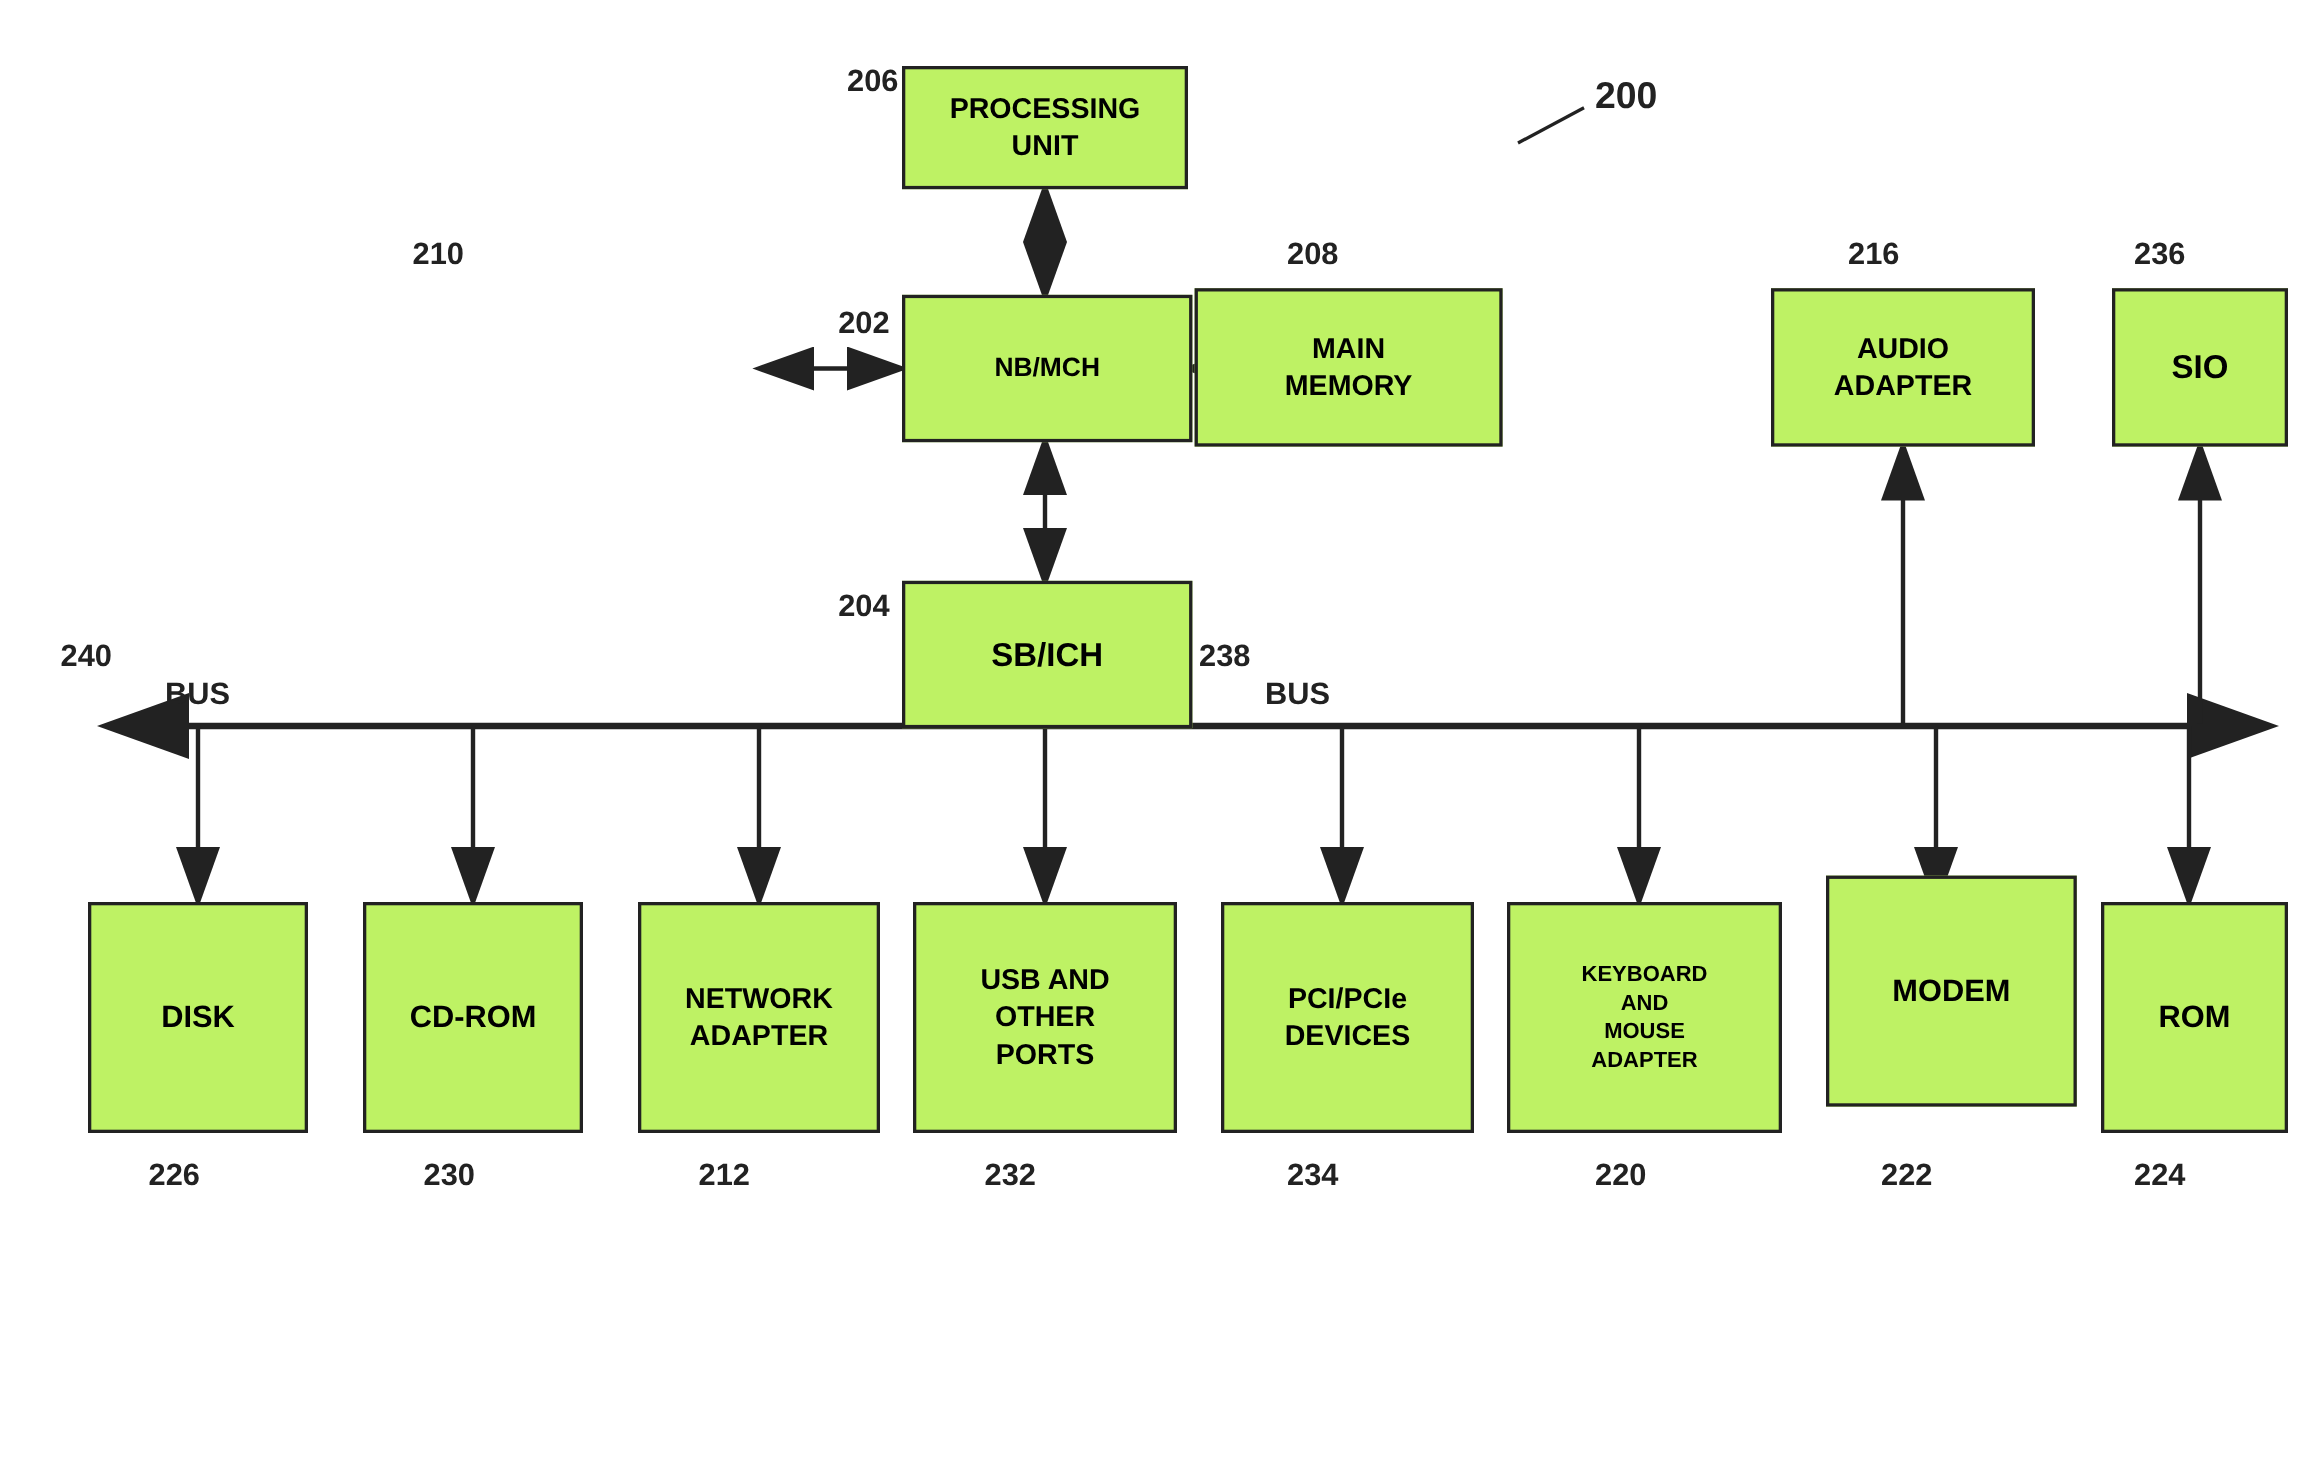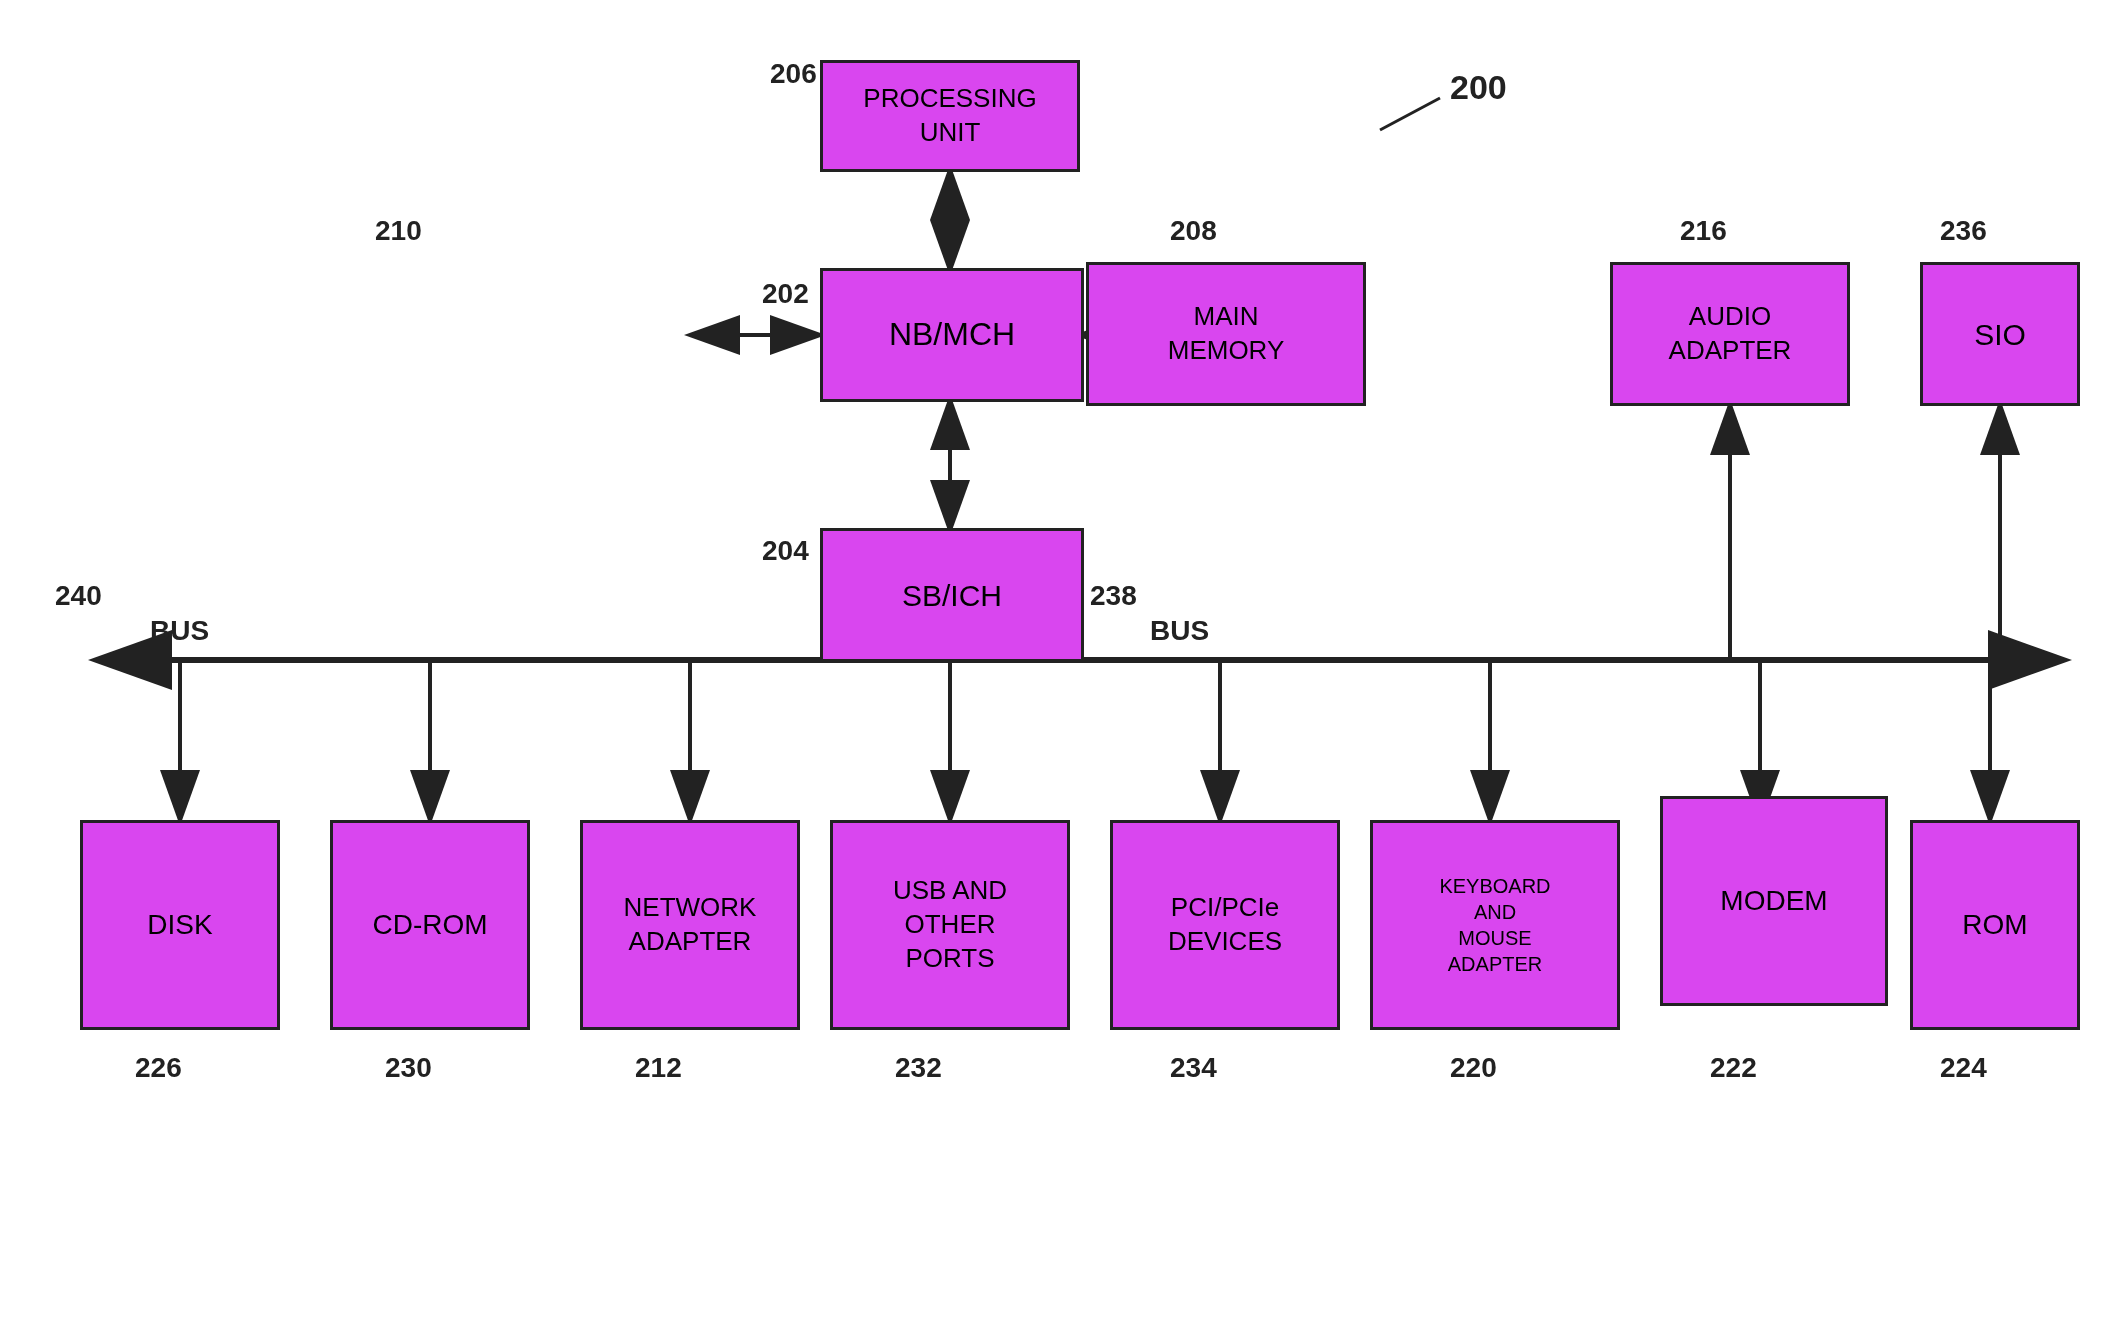--- a/index.html
+++ b/index.html
@@ -13,27 +13,27 @@
     }
     .diagram {
       position: absolute;
       top: 0; left: 0;
       width: 2109px;
       height: 1342px;
     }
     .box {
       position: absolute;
       border: 3px solid #222;
-      background: #d946ef;
+      background: #bef264;
       display: flex;
       align-items: center;
       justify-content: center;
       text-align: center;
       font-size: 28px;
-      font-weight: normal;
+      font-weight: bold;
       line-height: 1.3;
       padding: 10px;
     }
     .label {
       position: absolute;
       font-size: 28px;
       font-weight: bold;
       color: #222;
     }
     svg.arrows {
@@ -105,21 +105,21 @@
 
     <line x1="1440" y1="98" x2="1380" y2="130" stroke="#222" stroke-width="3"></line>
 
   </svg>
 
   <div class="box" style="left:820px; top:60px; width:260px; height:112px; font-size:26px;">
     <span style="white-space:pre-line;">PROCESSING
 UNIT</span>
   </div>
 
-  <div class="box" style="left:820px; top:268px; width:264px; height:134px; font-size:32px;">
+  <div class="box" style="left:820px; top:268px; width:264px; height:134px; font-size:24px;">
     <span>NB/MCH</span>
   </div>
 
 
   <div class="box" style="left:1086px; top:262px; width:280px; height:144px; font-size:26px;">
     <span style="white-space:pre-line;">MAIN
 MEMORY</span>
   </div>
 
   <div class="box" style="left:820px; top:528px; width:264px; height:134px; font-size:30px;">

